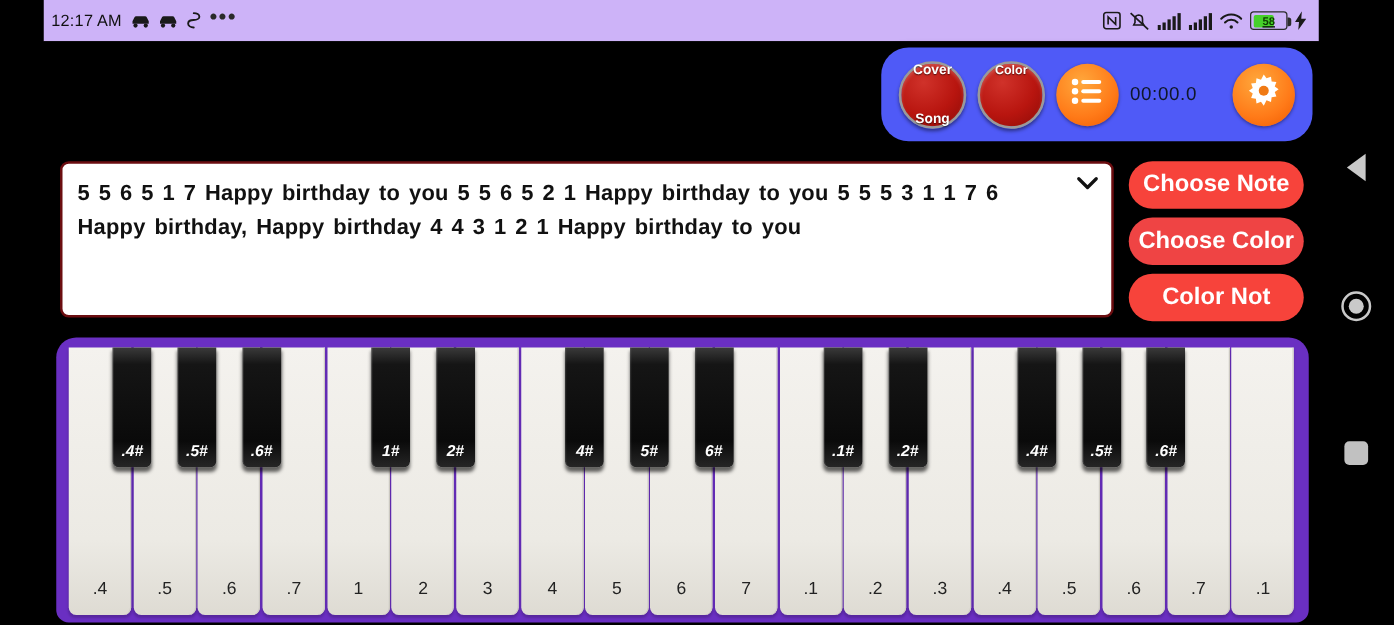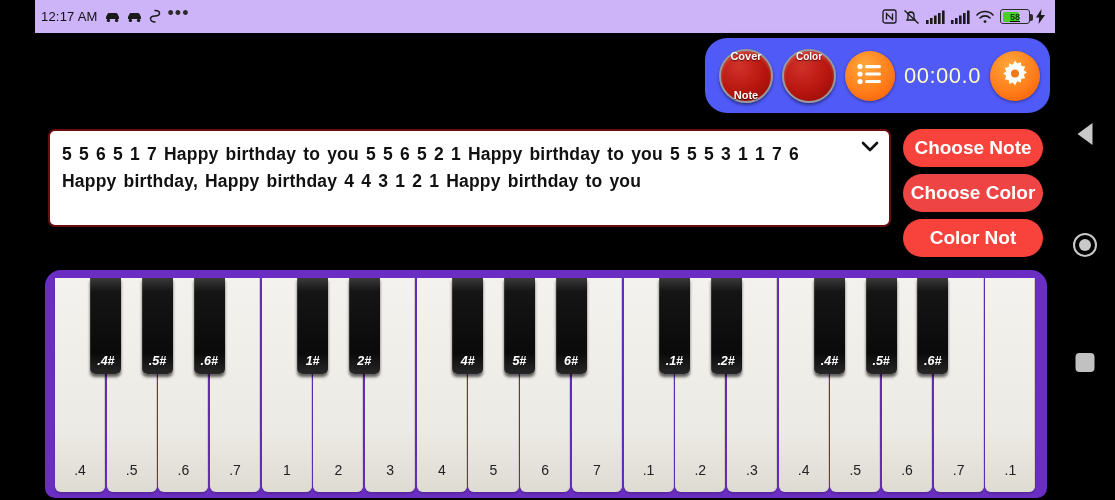--- a/index.html
+++ b/index.html
@@ -53,26 +53,26 @@
   }
   .rbtn span { font-size:10px; line-height:11px; text-shadow:0 1px 1px rgba(0,0,0,.6); }
   .rbtn.wide span { font-size:11px; }
   .obtn {
     width:50px; height:50px; border-radius:50%;
     background:radial-gradient(circle at 40% 30%, #ffa83c 0%, #ff7a18 60%, #ef5a00 100%);
     display:flex; align-items:center; justify-content:center; cursor:pointer;
     box-shadow:0 1px 3px rgba(0,0,0,.45);
     flex:0 0 auto;
   }
-  #timer { color:#fef9c3; font-size:22px; letter-spacing:.5px; flex:0 0 auto; }
+  #timer { color:#0f172a; font-size:15px; letter-spacing:.5px; flex:0 0 auto; }
   .gear-wrap { margin-left:auto; }
 
   
   #notepanel {
-    position:absolute; left:13px; top:96px; width:843px; height:98px;
+    position:absolute; left:13px; top:96px; width:843px; height:125px;
     background:#fff; border:2px solid #6b0d10; border-radius:7px;
     padding:10px 34px 8px 12px; overflow:hidden;
   }
   #notetext {
     font-size:17.5px; font-weight:700; color:#111; line-height:27px;
     letter-spacing:.2px; word-spacing:2px;
   }
   #note-chevron {
     position:absolute; right:9px; top:9px; width:20px; height:14px; cursor:pointer;
   }
@@ -205,21 +205,21 @@
           </svg>
       </span>
     </div>
   </div>
 
   <div id="app">
 
     <div id="toolbar">
       <div class="rbtn wide">
         <span>Cover</span>
-        <span>Note</span>
+        <span>Song</span>
       </div>
       <div class="rbtn">
         <span>Color</span>
       </div>
       <div class="obtn">
         <span>
           <svg width="26" height="22" viewBox="0 0 26 22">
             <circle cx="3" cy="3.5" r="2.6" fill="#fff"></circle>
               <rect x="8" y="2" width="16" height="3.2" rx="1.6" fill="#fff"></rect>
             <circle cx="3" cy="11" r="2.6" fill="#fff"></circle>

